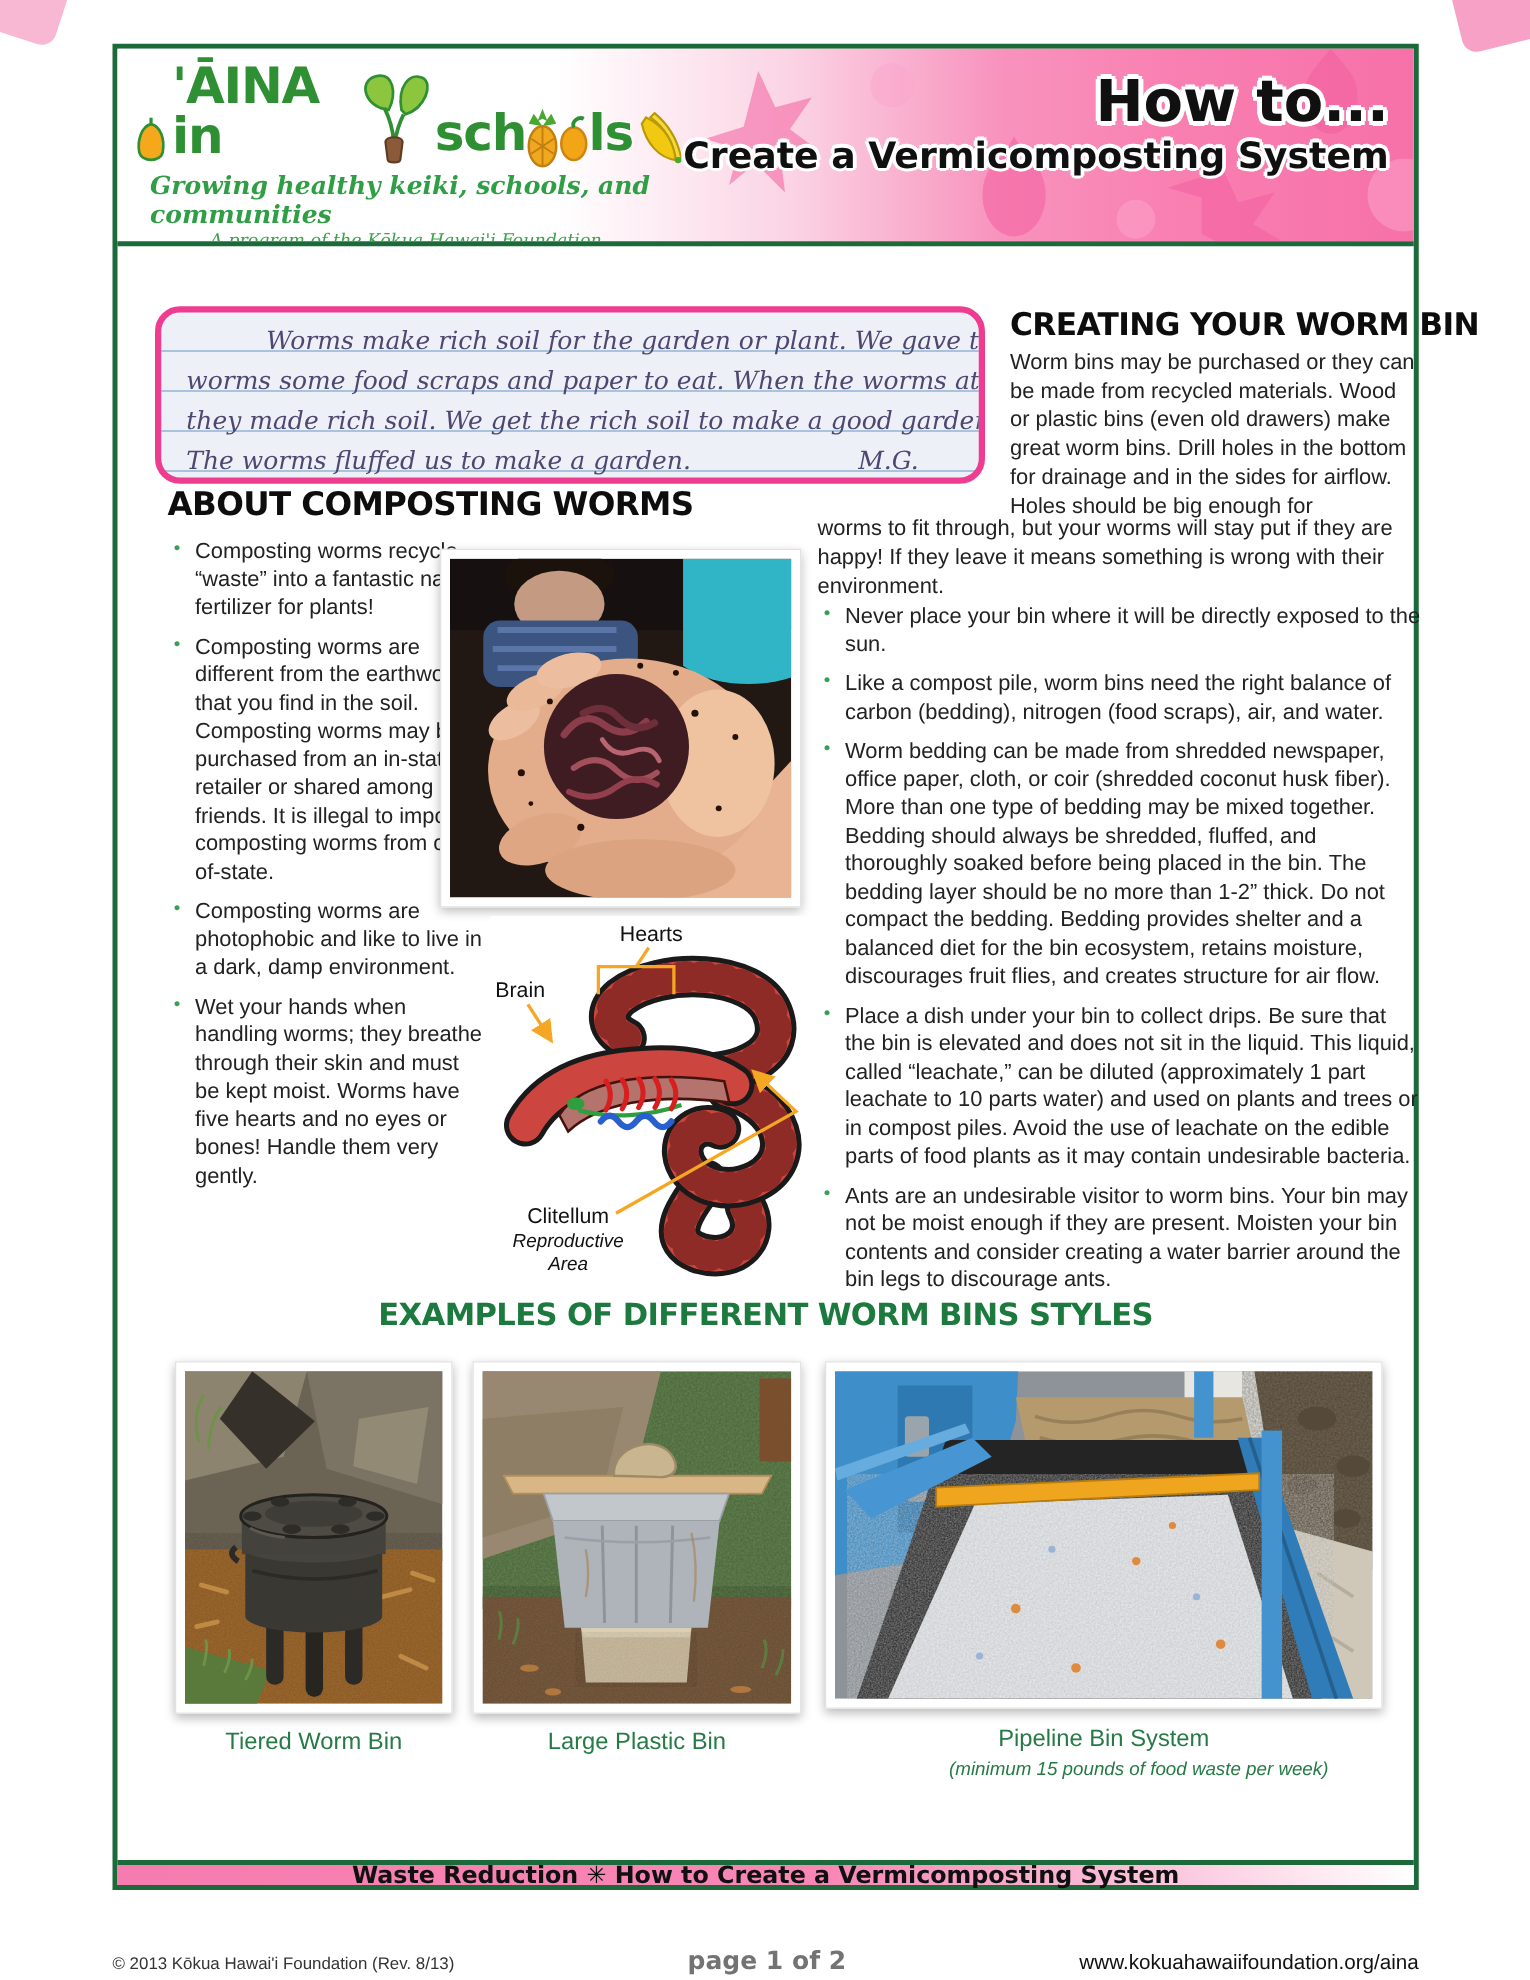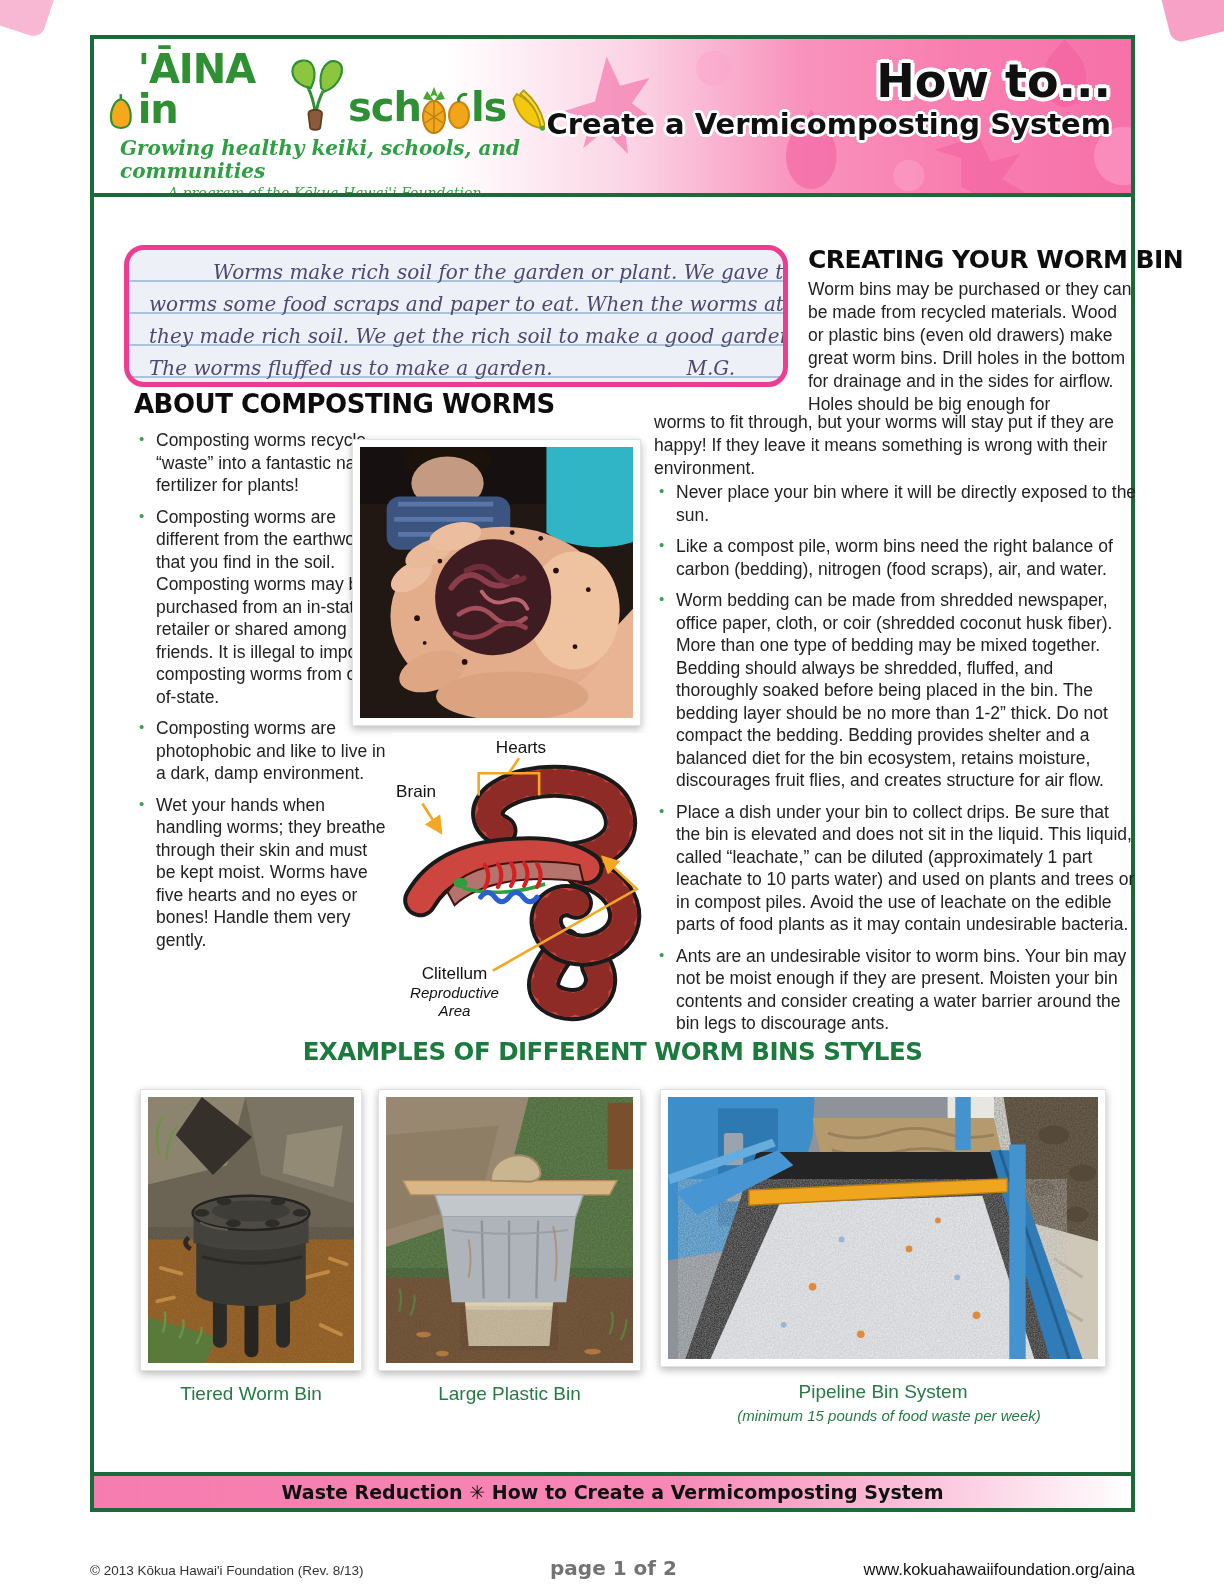--- a/index.html
+++ b/index.html
@@ -117,27 +117,27 @@
     font-family:"DejaVu Sans",sans-serif;font-weight:800;font-size:24.5px;
     color:var(--green-head);letter-spacing:-0.5px;
   }
   .caption{
     position:absolute;text-align:center;color:var(--green-cap);font-size:19px;
   }
   .cap-1{left:46px;width:222px;top:1344px;}
   .cap-2{left:284px;width:263px;top:1344px;}
   .cap-3{left:566px;width:446px;top:1342px;}
   .subcaption{
-    position:absolute;left:572px;width:446px;top:1368px;text-align:center;
+    position:absolute;left:594px;width:446px;top:1368px;text-align:center;
     color:var(--green-cap);font-size:15px;font-style:italic;
   }
 
   
   .footer-band{
-    position:absolute;left:0;right:0;bottom:0;height:36px;
+    position:absolute;left:0;right:0;bottom:0;height:20px;
     border-top:4px solid var(--green-dark);
     background:linear-gradient(90deg,#f57cae 0%,#f887b6 55%,#fbc3db 80%,#ffffff 100%);
     display:flex;align-items:center;justify-content:center;
     font-family:"DejaVu Sans",sans-serif;font-weight:800;font-size:19px;color:#101010;
   }
   .page-footer{
     position:absolute;left:90px;top:1524px;width:1045px;
     display:flex;justify-content:space-between;align-items:baseline;
   }
   .copyright{font-size:13.5px;color:#333;}

